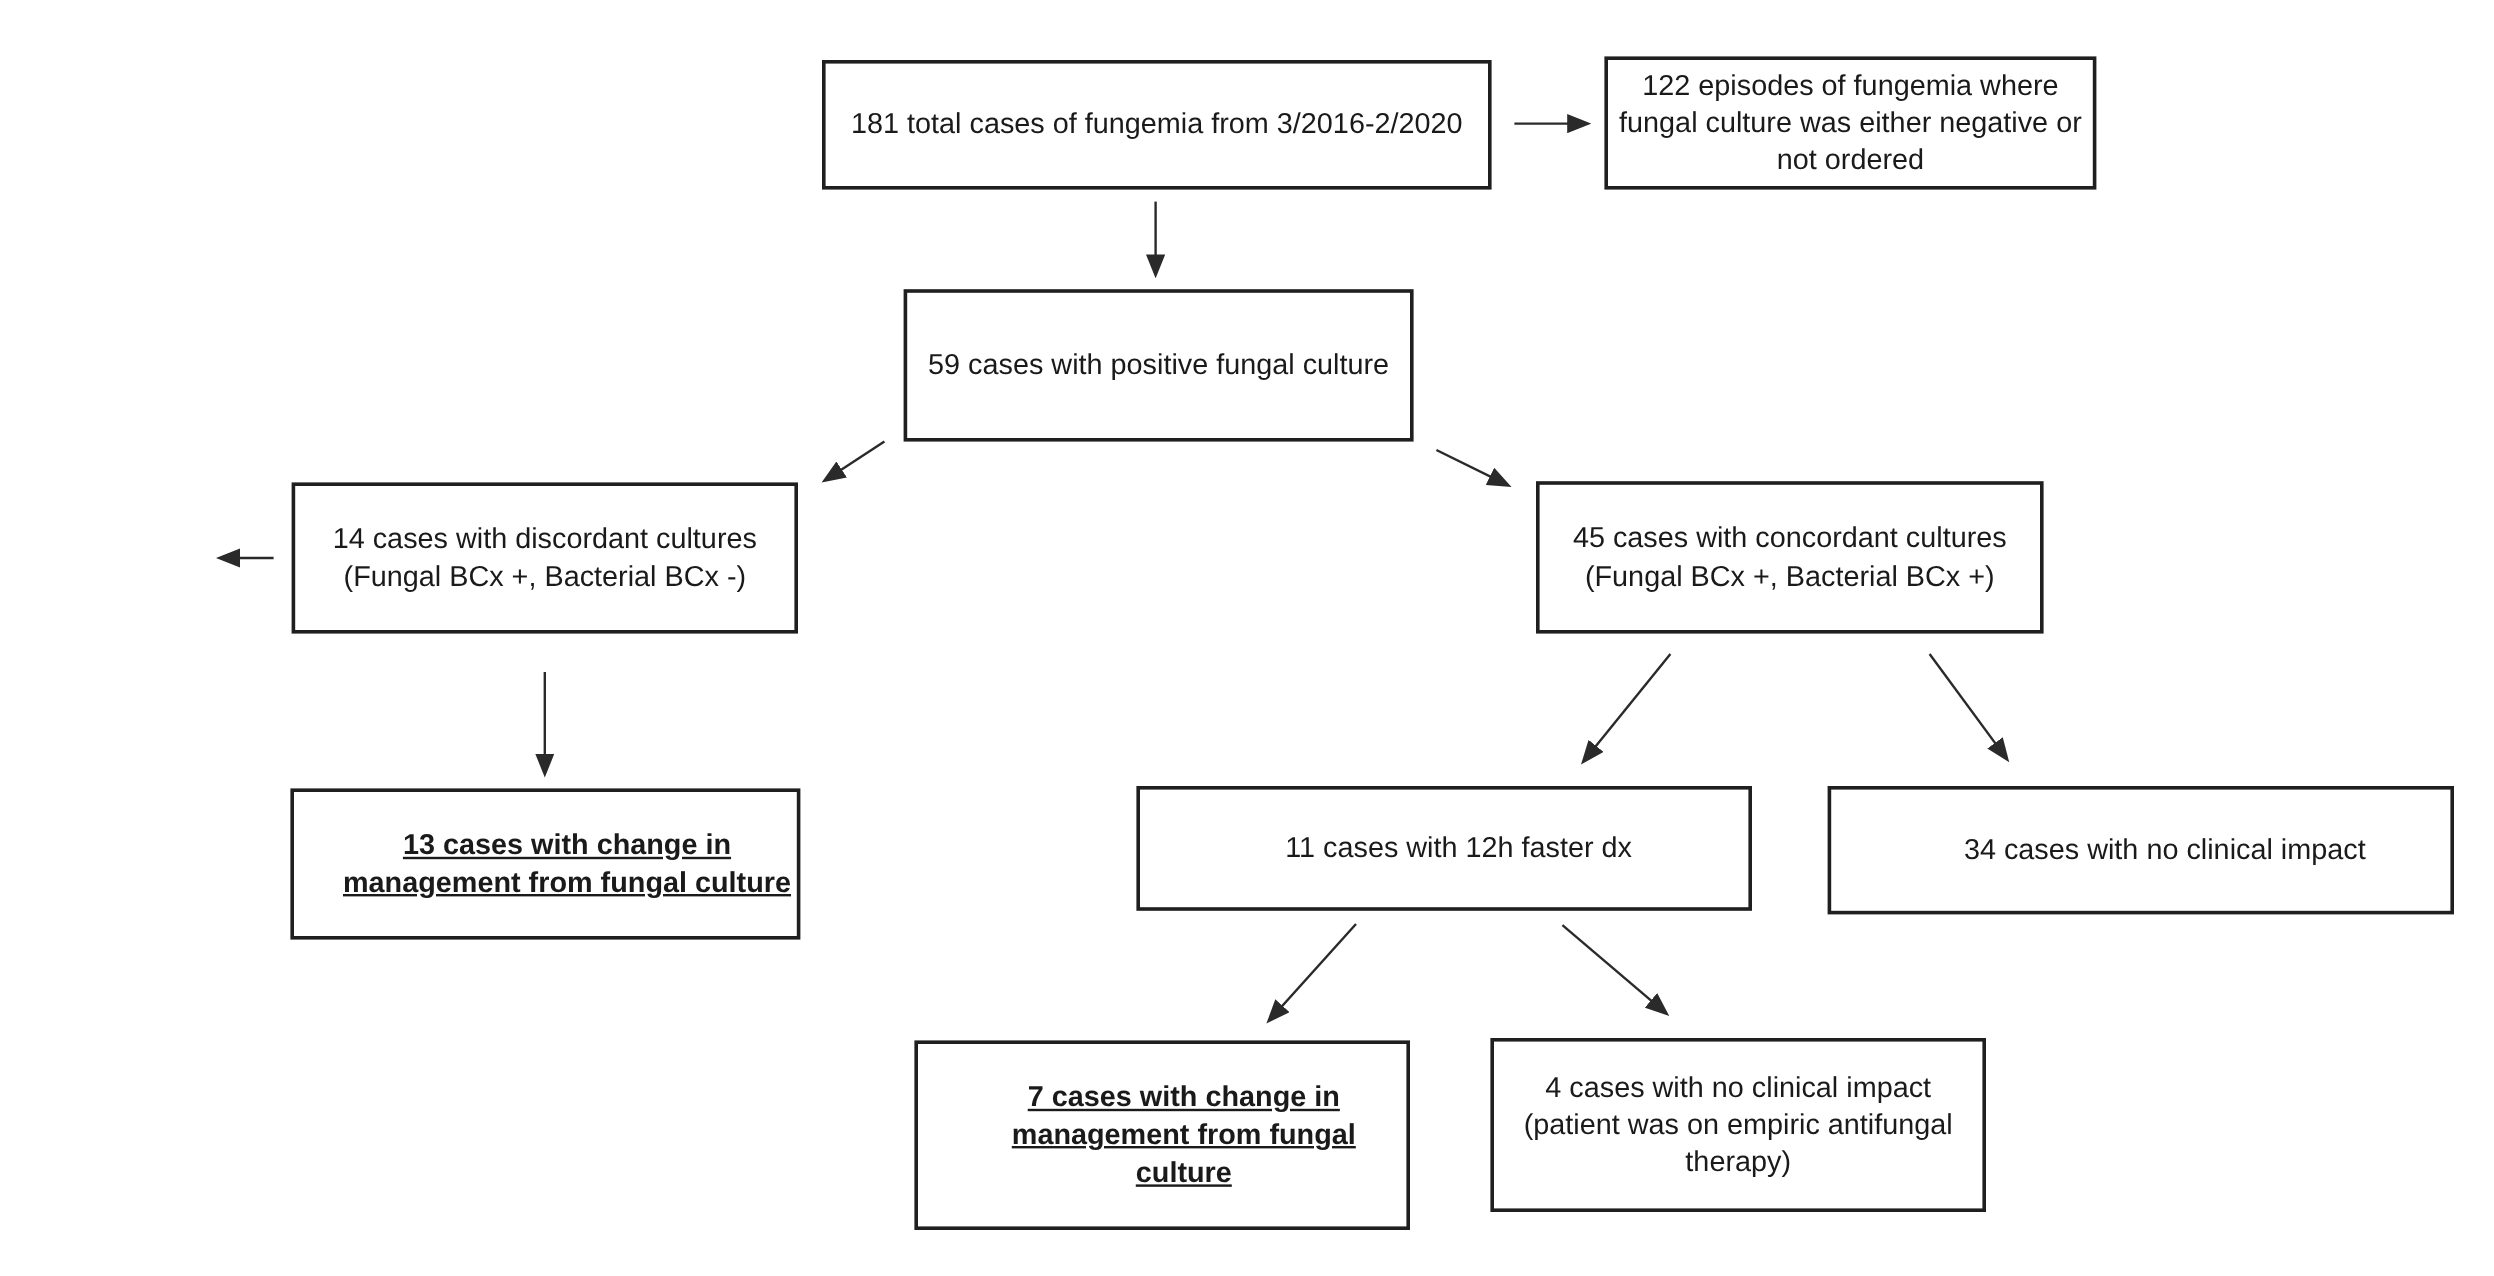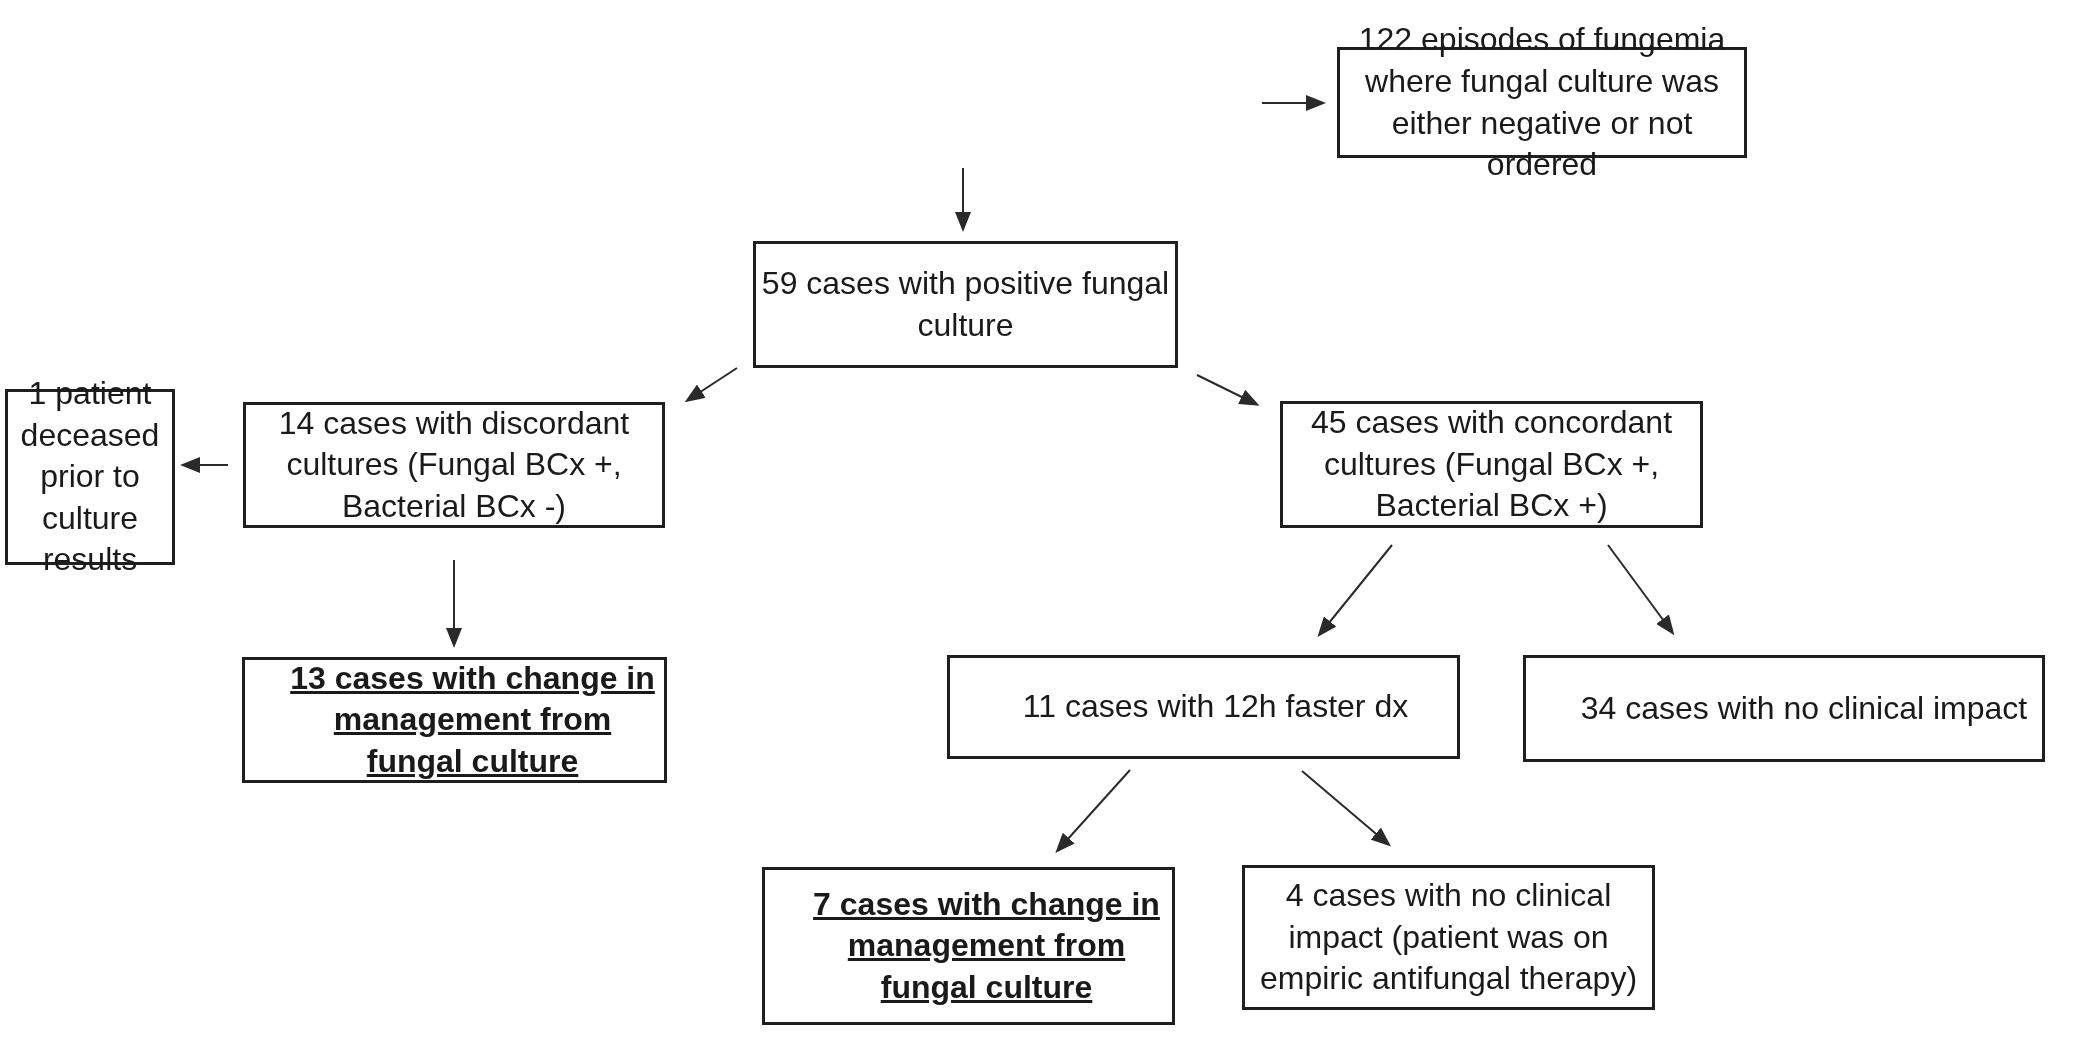--- a/index.html
+++ b/index.html
@@ -13,21 +13,21 @@
   }
   .node {
     position: absolute;
     box-sizing: border-box;
     border: 3px solid #1f1f1f;
     background: #ffffff;
     display: flex;
     align-items: center;
     justify-content: center;
     text-align: center;
-    font-size: 32px;
+    font-size: 24px;
     line-height: 1.3;
     padding: 2px 4px;
   }
   .node.emph {
     font-weight: bold;
     text-decoration: underline;
     padding-left: 40px;
   }
   #arrow-layer {
     position: absolute;
@@ -56,28 +56,28 @@
     <line x1="737" y1="368" x2="688" y2="400" marker-end="url(#ah)"></line>
     <line x1="1197" y1="375" x2="1256" y2="404" marker-end="url(#ah)"></line>
     <line x1="228" y1="465" x2="184" y2="465" marker-end="url(#ah)"></line>
     <line x1="454" y1="560" x2="454" y2="644" marker-end="url(#ah)"></line>
     <line x1="1392" y1="545" x2="1320" y2="634" marker-end="url(#ah)"></line>
     <line x1="1608" y1="545" x2="1672" y2="632" marker-end="url(#ah)"></line>
     <line x1="1130" y1="770" x2="1058" y2="850" marker-end="url(#ah)"></line>
     <line x1="1302" y1="771" x2="1388" y2="844" marker-end="url(#ah)"></line>
   </svg>
 
+  <div class="node" style="left:685px;  top:50px;  width:558px; height:108px;">181 total cases of fungemia from 3/2016-2/2020</div>
 
   <div class="node" style="left:1337px; top:47px;  width:410px; height:111px;">122 episodes of fungemia where fungal culture was either negative or not ordered</div>
 
   <div class="node" style="left:753px;  top:241px; width:425px; height:127px;">59 cases with positive fungal culture</div>
 
   <div class="node" style="left:243px;  top:402px; width:422px; height:126px;">14 cases with discordant cultures (Fungal BCx +, Bacterial BCx -)</div>
 
-  <div class="node" style="left:5px;    top:389px; width:170px; height:176px;">1 patient deceased prior to culture results</div>
 
   <div class="node" style="left:1280px; top:401px; width:423px; height:127px;">45 cases with concordant cultures (Fungal BCx +, Bacterial BCx +)</div>
 
   <div class="node emph" style="left:242px; top:657px; width:425px; height:126px;">13 cases with change in management from fungal culture</div>
 
   <div class="node" style="left:947px;  top:655px; width:513px; height:104px;padding-left:28px;">11 cases with 12h faster dx</div>
 
   <div class="node" style="left:1523px; top:655px; width:522px; height:107px;padding-left:44px;">34 cases with no clinical impact</div>
 
   <div class="node emph" style="left:762px; top:867px; width:413px; height:158px;">7 cases with change in management from fungal culture</div>

